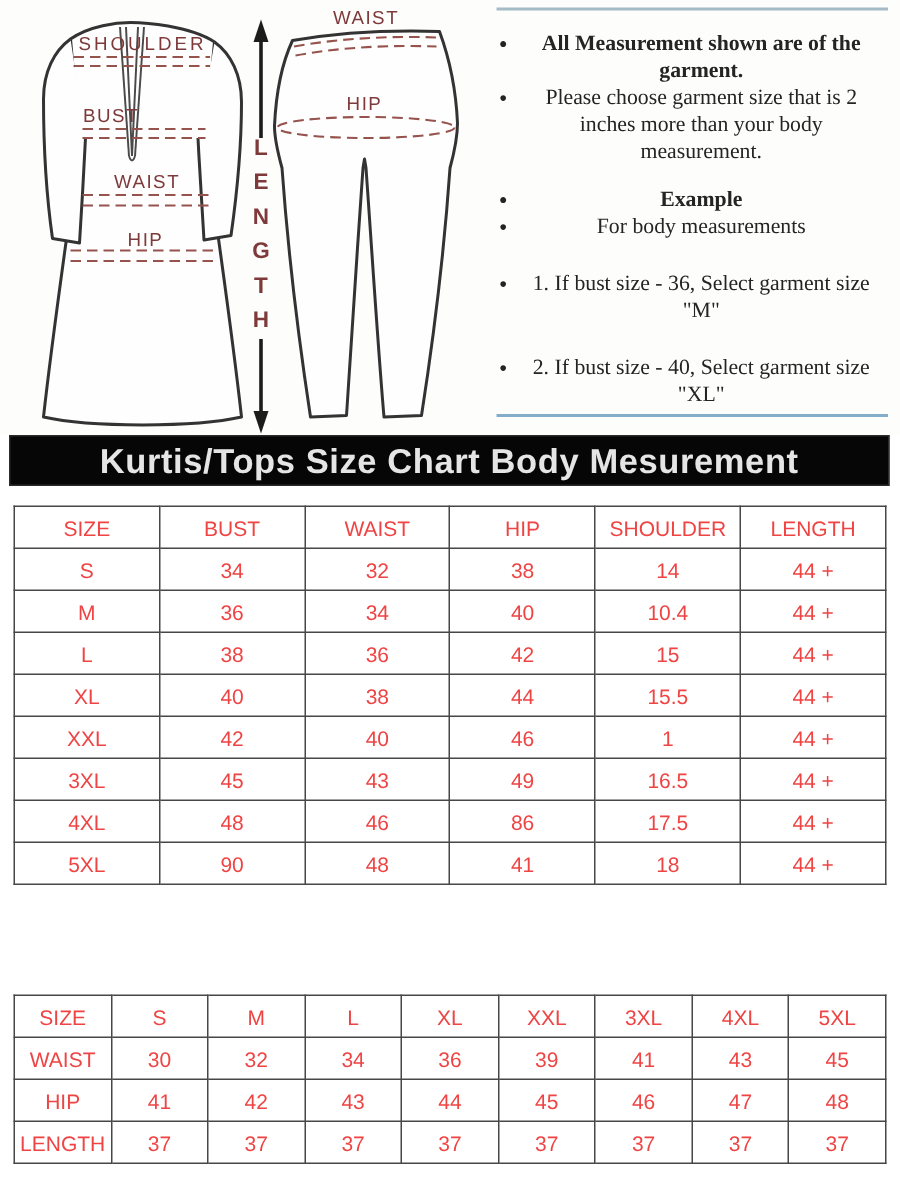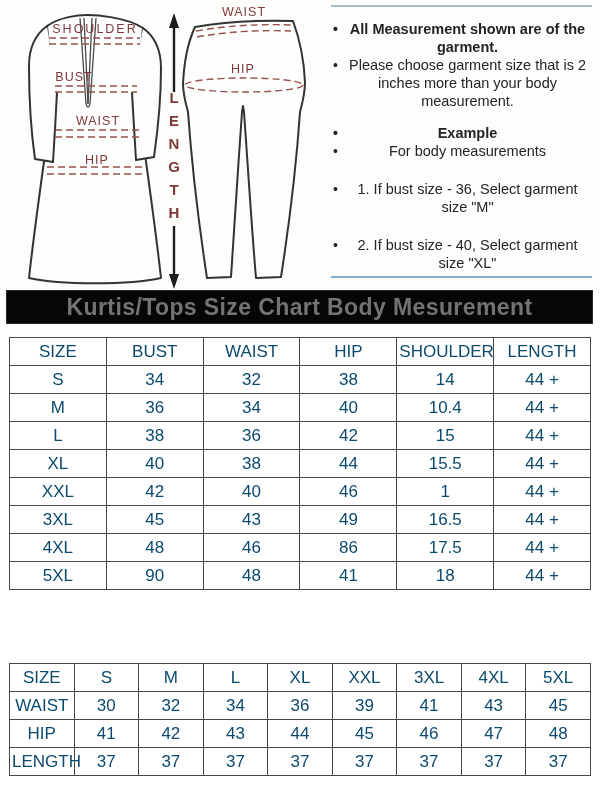--- a/index.html
+++ b/index.html
@@ -9,36 +9,36 @@
   
   .top-section { position:absolute; left:0; top:0; width:600px; height:290px; background:#fdfdfc; }
   .diagram-svg { position:absolute; left:0; top:0; }
 
   .notes { position:absolute; left:324px; top:0; width:272px; font-size:14.5px; line-height:18px; color:#242424; }
   .rule { height:2px; margin:0 4px 0 7px; }
   .rule-top { margin-top:5px; background:#a4bcc5; }
   .rule-bottom { margin-top:4px; background:#84adc9; }
   .note-item { display:flex; align-items:flex-start; }
   .note-item .bullet { width:14px; margin-left:9px; font-size:14px; flex:0 0 auto; }
-  .note-item .note-text { flex:1 1 auto; text-align:center; padding:0 10px 0 2px; white-space:pre-line; }
+  .note-item .note-text { flex:1 1 auto; text-align:center; padding:0 10px 0 2px; white-space:pre-line;font-family:Liberation Serif, serif; }
   .note-item.bold { font-weight:700; }
   .mt1 { margin-top:13px; }
   .mt2 { margin-top:14px; }
   .mt3 { margin-top:20px; }
 
   
-  .bar { position:absolute; left:6px; width:587px; background:#060606; color:#737373;
+  .bar { position:absolute; left:6px; width:587px; background:#060606; color:#e5e5e5;
          display:flex; align-items:center; justify-content:center;
          font-size:23px; font-weight:600; letter-spacing:0.4px; border:1px solid #2b2b2b; }
   .bar-kurtis { top:290px; height:34px; }
   .bar-bottom { top:621px; height:35px; }
 
   
   table.size-table { position:absolute; left:9px; width:582px; border-collapse:collapse;
-                     font-size:17px; color:#0c4a6e; table-layout:fixed; }
+                     font-size:14px; color:#ef4444; table-layout:fixed; }
   .table-kurtis { top:337px; }
   .table-bottom { top:663px; }
   table.size-table th, table.size-table td {
     border:1px solid #474747; text-align:center; vertical-align:middle;
     height:28px; font-weight:400; padding:0 2px;
   }
   table.size-table { border:1px solid #2f2f2f; }
 </style>
 </head>
 <body>

